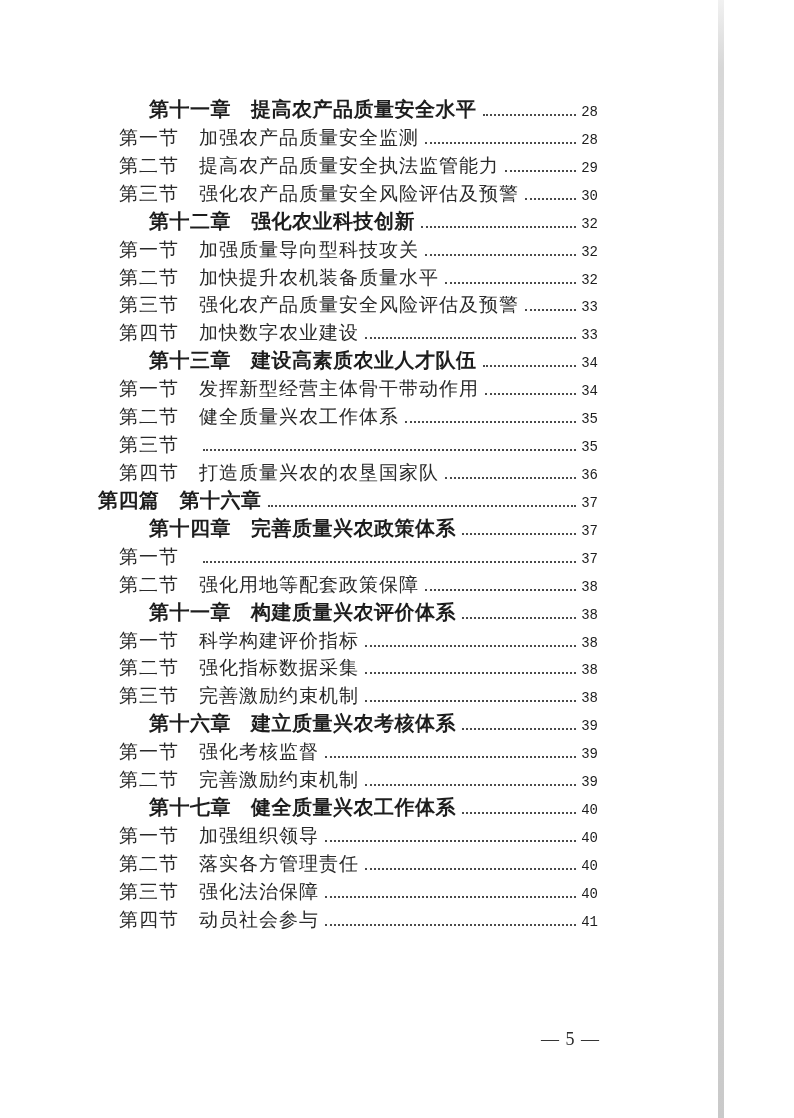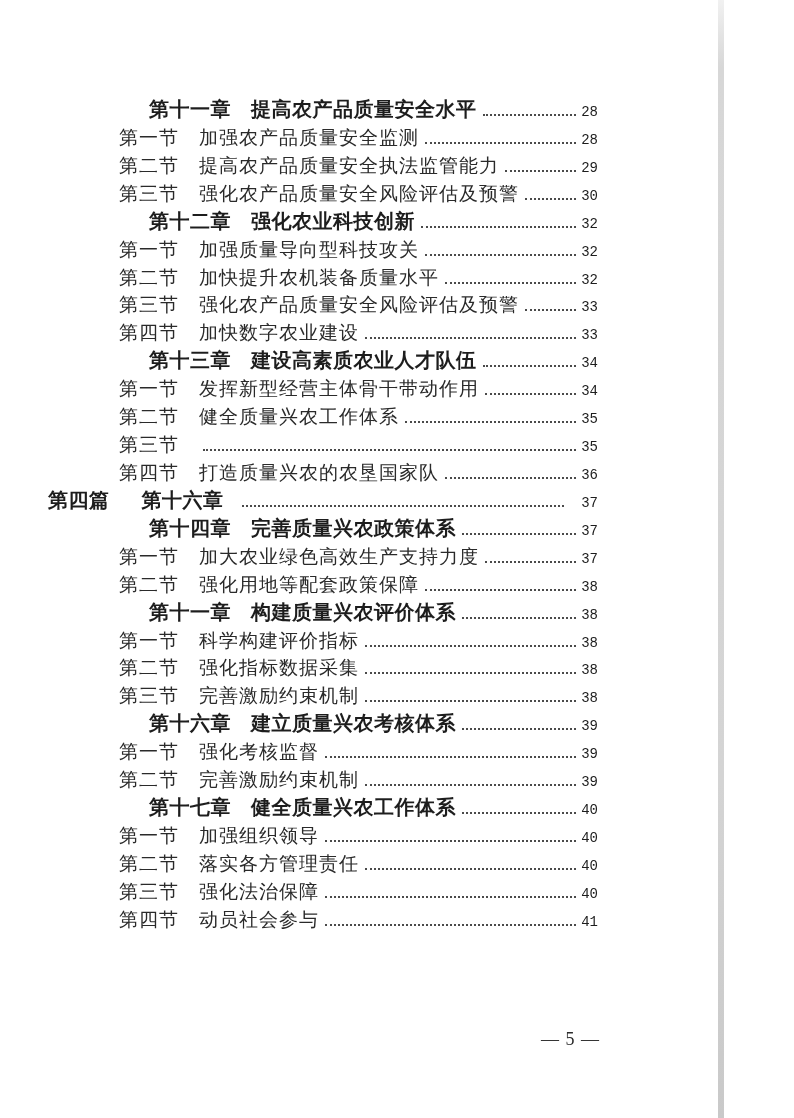--- a/index.html
+++ b/index.html
@@ -31,21 +31,21 @@
   }
   .row {
     display: flex;
     align-items: baseline;
     height: 27.93px;
     line-height: 27.93px;
     padding-right: 126px;
     box-sizing: border-box;
     white-space: nowrap;
   }
-  .row.part    { padding-left: 48px; gap: 12px; }
+  .row.part    { padding-left: 98px; }
   .row.chapter { padding-left: 149px; }
   .row.section { padding-left: 119px; }
 
   .row.part .label, .row.part .title,
   .row.chapter .label, .row.chapter .title {
     font-family: "Liberation Sans", sans-serif;
     font-weight: bold;
     font-size: 20px;
     color: #1d1d1d;
     letter-spacing: 0.5px;
@@ -180,21 +180,20 @@
     <span class="pagenum">37</span>
   </div>
       <div class="row chapter">
     <span class="label">第十四章</span>
     <span class="title">完善质量兴农政策体系</span>
     <span class="leader"></span>
     <span class="pagenum">37</span>
   </div>
       <div class="row section">
     <span class="label">第一节</span>
-    <span class="title">加大农业绿色高效生产支持力度</span>
     <span class="leader"></span>
     <span class="pagenum">37</span>
   </div>
       <div class="row section">
     <span class="label">第二节</span>
     <span class="title">强化用地等配套政策保障</span>
     <span class="leader"></span>
     <span class="pagenum">38</span>
   </div>
       <div class="row chapter">

